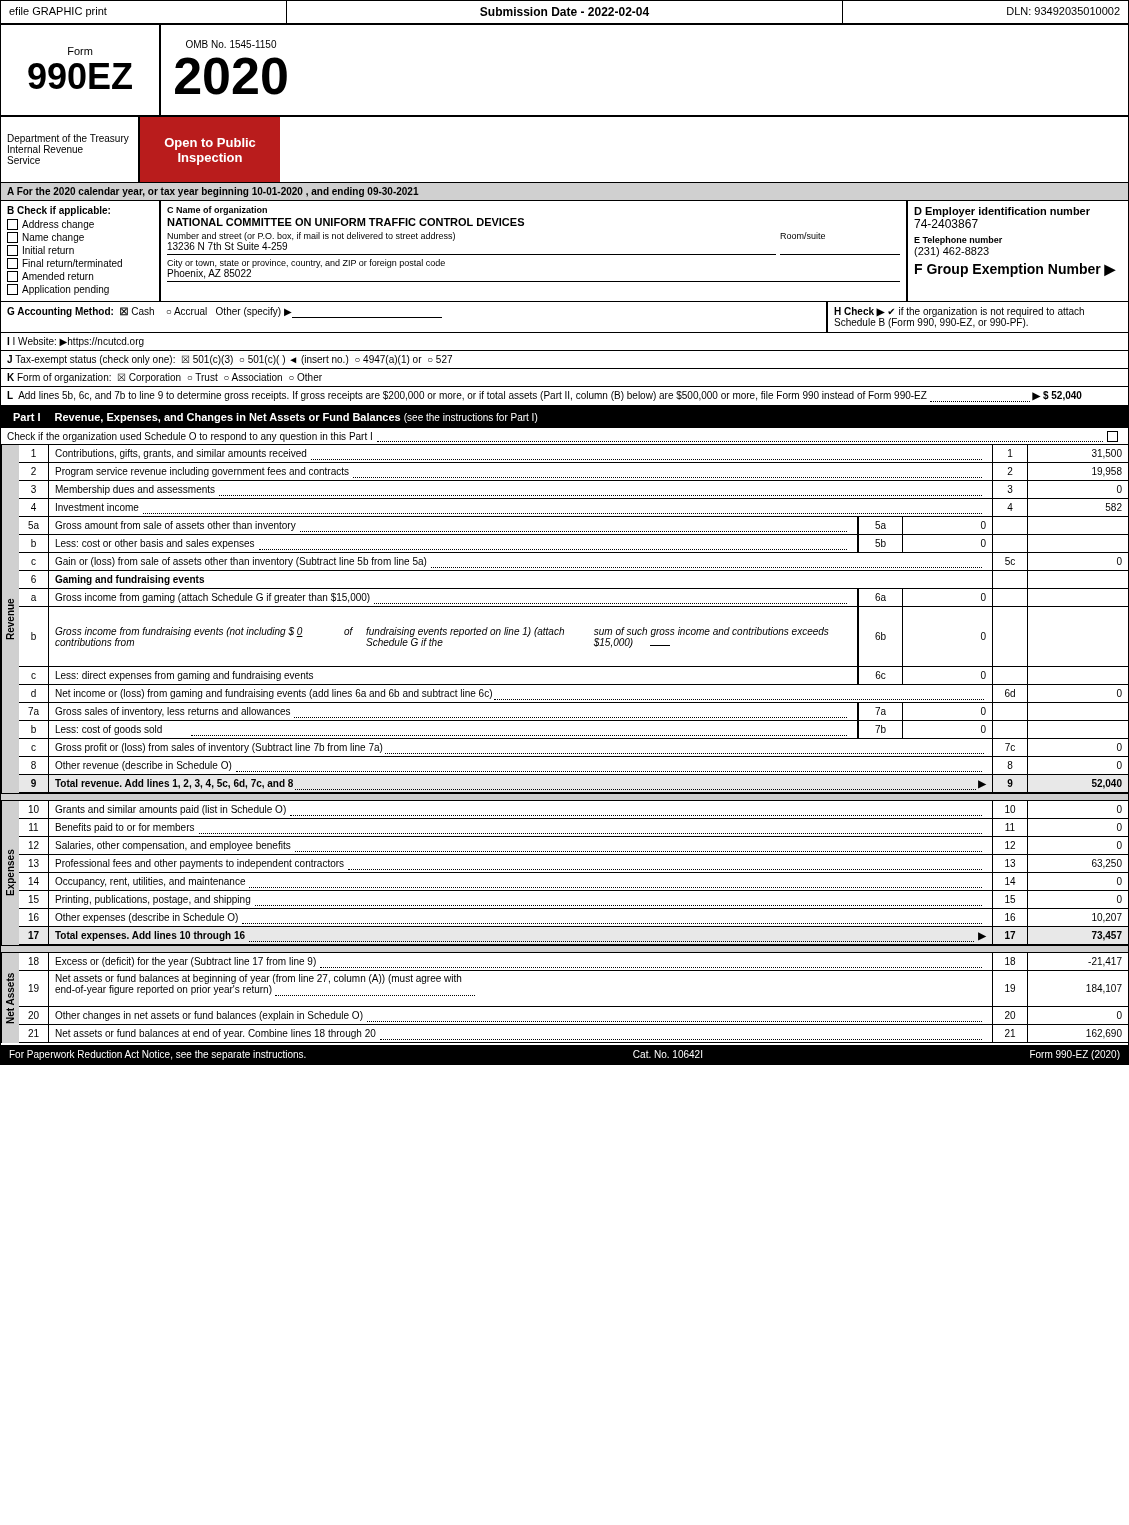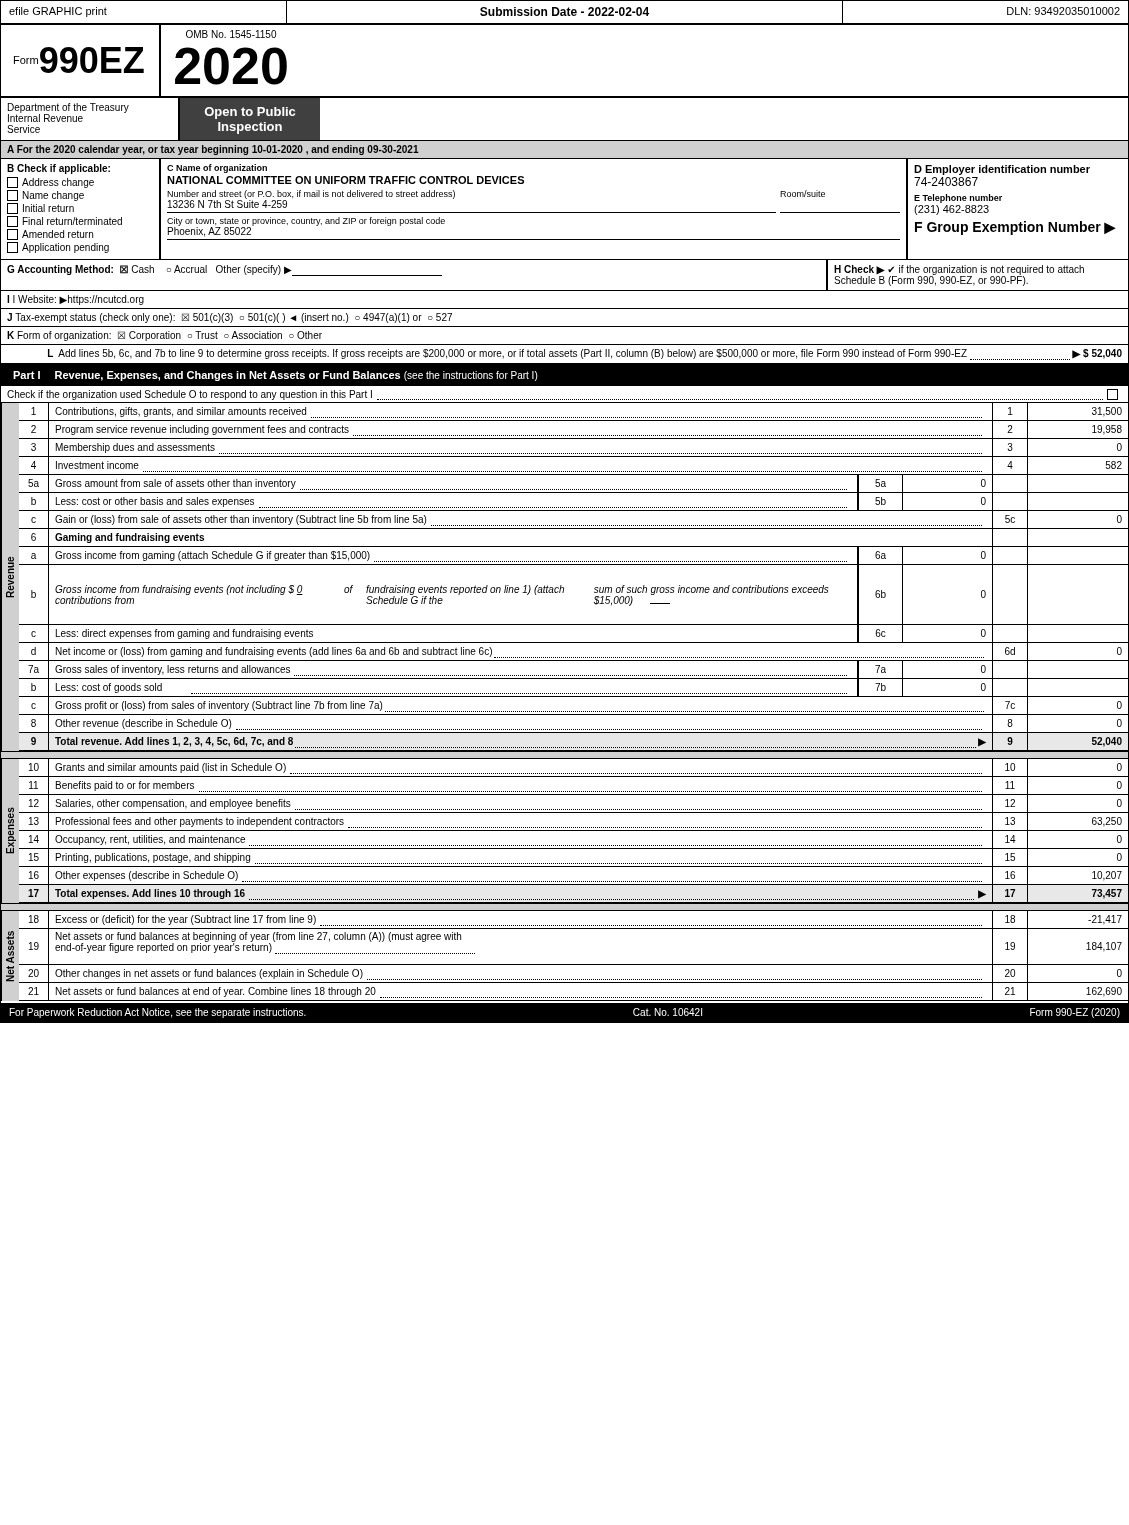--- a/index.html
+++ b/index.html
@@ -29,23 +29,23 @@
     }
     .top-bar-section:last-child { border-right: none; }
     
     .main-header {
       display: flex;
       border-bottom: 2px solid #000;
     }
     .form-number-area {
       width: 160px;
       border-right: 2px solid #000;
-      padding: 12px;
-      display: flex;
-      flex-direction: row;
+      padding: 20px;
+      display: flex;
+      flex-direction: column;
       align-items: center;
     }
     .form-title-area {
       flex: 1;
       text-align: center;
       padding: 4px;
       border-right: 2px solid #000;
     }
     .year-area {
       width: 140px;
@@ -79,34 +79,34 @@
     }
     .omb {
       font-size: 10px;
     }
     
     .instructions-area {
       display: flex;
       border-bottom: 1px solid #000;
     }
     .dept-info {
-      width: 179px;
+      width: 139px;
       border-right: 2px solid #000;
-      padding: 4px 6px;
+      padding: 16px 6px;
       font-size: 10px;
     }
     .instructions-main {
       flex: 1;
       padding: 4px 8px;
       font-size: 10px;
       border-right: 2px solid #000;
     }
     .open-to-public {
       width: 140px;
-      background: #404040;
+      background: #b91c1c;
       color: #fff;
       text-align: center;
       padding: 6px 4px;
       font-size: 13px;
       font-weight: bold;
       display: flex;
       flex-direction: column;
       justify-content: center;
       align-items: center;
     }
@@ -212,21 +212,20 @@
       display: flex;
       border-bottom: 1px solid #000;
       padding: 3px 6px;
       align-items: center;
       font-size: 10px;
     }
     .gross-receipts-row {
       border-bottom: 1px solid #000;
       padding: 3px 6px;
       font-size: 10px;
-      text-align: right;
     }
     
     .part-header {
       background: #000;
       color: #fff;
       padding: 3px 6px;
       font-size: 11px;
       font-weight: bold;
       display: flex;
       align-items: center;

